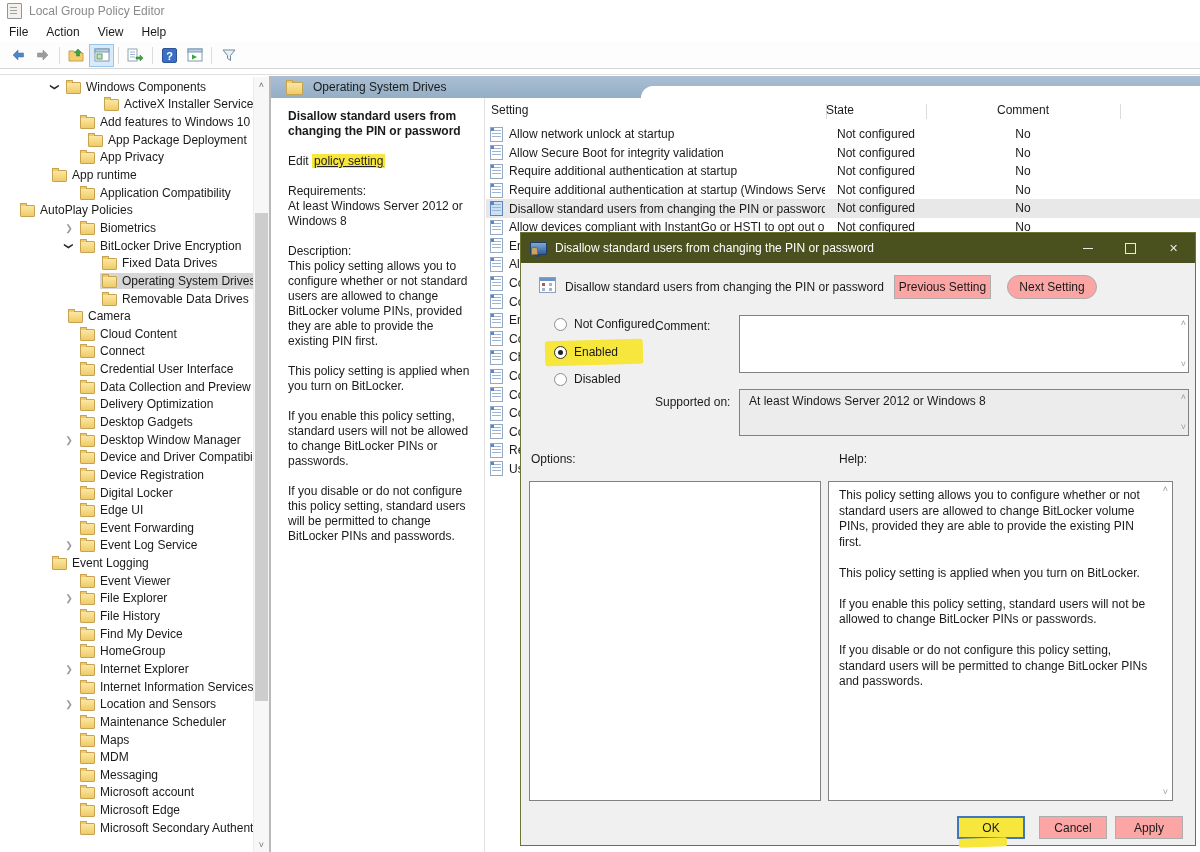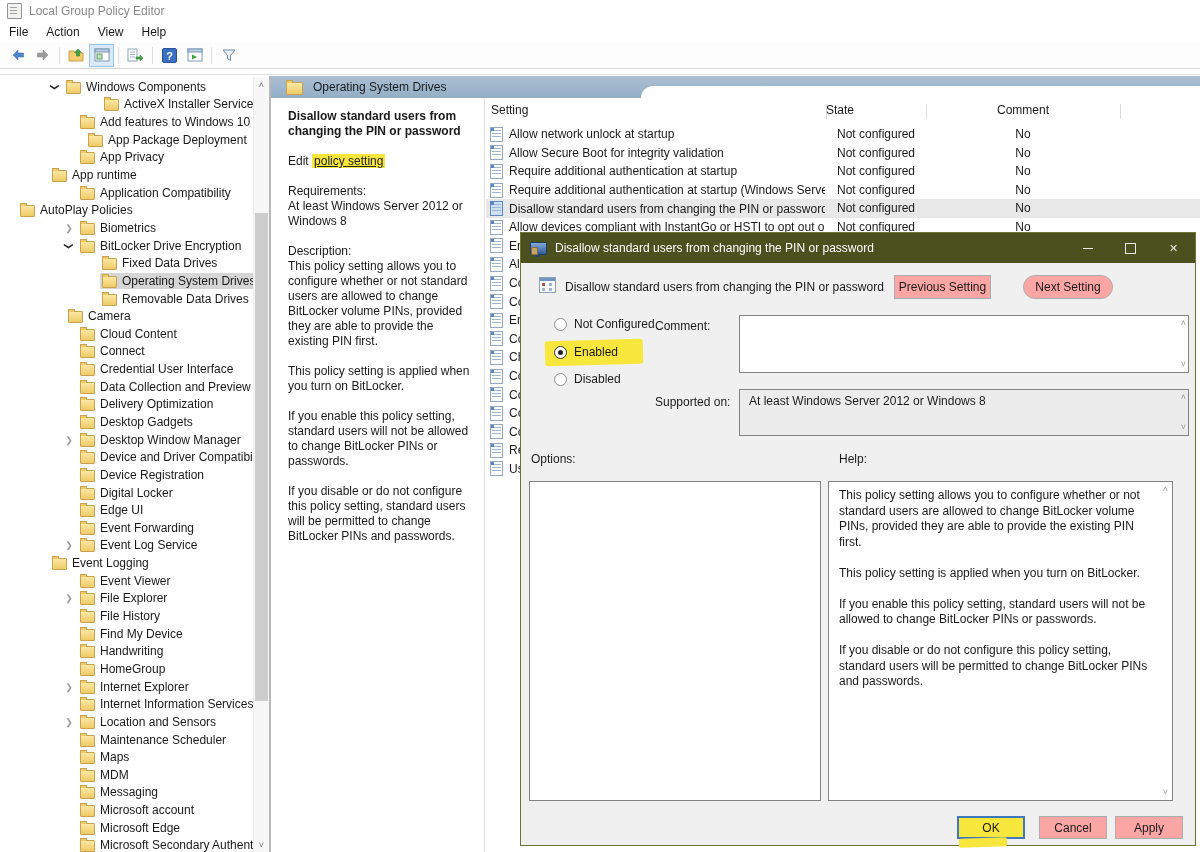--- a/index.html
+++ b/index.html
@@ -69,21 +69,21 @@
   .dlg-controls{margin-left:auto;display:flex;height:30px;}
   .dlg-ctl{width:43px;height:30px;display:flex;align-items:center;justify-content:center;color:#e9e9e9;font-size:11px;}
   .min-glyph{display:block;width:10px;height:1px;background:#e9e9e9;}
   .max-glyph{display:block;width:9px;height:9px;border:1px solid #e9e9e9;}
   .dlg-policy-icon{position:absolute;left:18px;top:44px;width:15px;height:14px;background:#fff;border:1px solid #8ca0b8;}
   .dlg-policy-icon::before{content:"";position:absolute;left:0;top:0;right:0;height:3px;background:#6f94c2;}
   .dlg-policy-icon::after{content:"";position:absolute;left:2px;top:5px;width:3px;height:3px;background:#c0504d;box-shadow:7px 0 0 #9db5d4,0 5px 0 #9db5d4,7px 5px 0 #9db5d4;}
   .dlg-policy-name{position:absolute;left:44px;top:47px;}
   .btn{position:absolute;background:#fca5a5;border:1px solid #adadad;display:flex;align-items:center;justify-content:center;box-sizing:border-box;cursor:default;}
   .btn-prev{left:373px;top:42px;width:97px;height:24px;}
-  .btn-next{left:502px;top:42px;width:90px;height:24px;border-radius:12px;}
+  .btn-next{left:486px;top:42px;width:90px;height:24px;border-radius:12px;}
   .hl-enabled{position:absolute;left:24px;top:107px;width:98px;height:25px;background:#f7e63c;transform:rotate(-1.6deg);border-radius:3px;}
   .radio-row{position:absolute;left:33px;display:flex;align-items:center;gap:7px;height:14px;}
   .radio{width:13px;min-width:13px;height:13px;border:1px solid #8c8c8c;border-radius:50%;background:#fff;box-sizing:border-box;position:relative;}
   .radio.sel{border-color:#333;}
   .radio.sel::after{content:"";position:absolute;left:3px;top:3px;width:5px;height:5px;border-radius:50%;background:#222;}
   .dlg-label{position:absolute;}
   .comment-box{position:absolute;left:218px;top:82px;width:450px;height:58px;background:#fff;border:1px solid #828282;box-sizing:border-box;}
   .supported-box{position:absolute;left:218px;top:156px;width:450px;height:47px;background:#ececec;border:1px solid #828282;box-sizing:border-box;padding:4px 20px 0 9px;}
   .box-chevron{position:absolute;right:2px;color:#9a9a9a;font-size:9px;line-height:9px;}
   .chev-top{top:3px;} .chev-bottom{bottom:3px;}
@@ -390,27 +390,20 @@
           <span class="expander"></span>
           <span class="node">
             <span class="folder-icon"></span>
             <span class="tree-label">Find My Device</span>
           </span>
         </div>
         <div class="tree-item" style="padding-left: 60px;">
           <span class="expander"></span>
           <span class="node">
             <span class="folder-icon"></span>
-            <span class="tree-label">Handwriting</span>
-          </span>
-        </div>
-        <div class="tree-item" style="padding-left: 60px;">
-          <span class="expander"></span>
-          <span class="node">
-            <span class="folder-icon"></span>
             <span class="tree-label">HomeGroup</span>
           </span>
         </div>
         <div class="tree-item" style="padding-left: 60px;">
           <span class="expander">❯</span>
           <span class="node">
             <span class="folder-icon"></span>
             <span class="tree-label">Internet Explorer</span>
           </span>
         </div>

